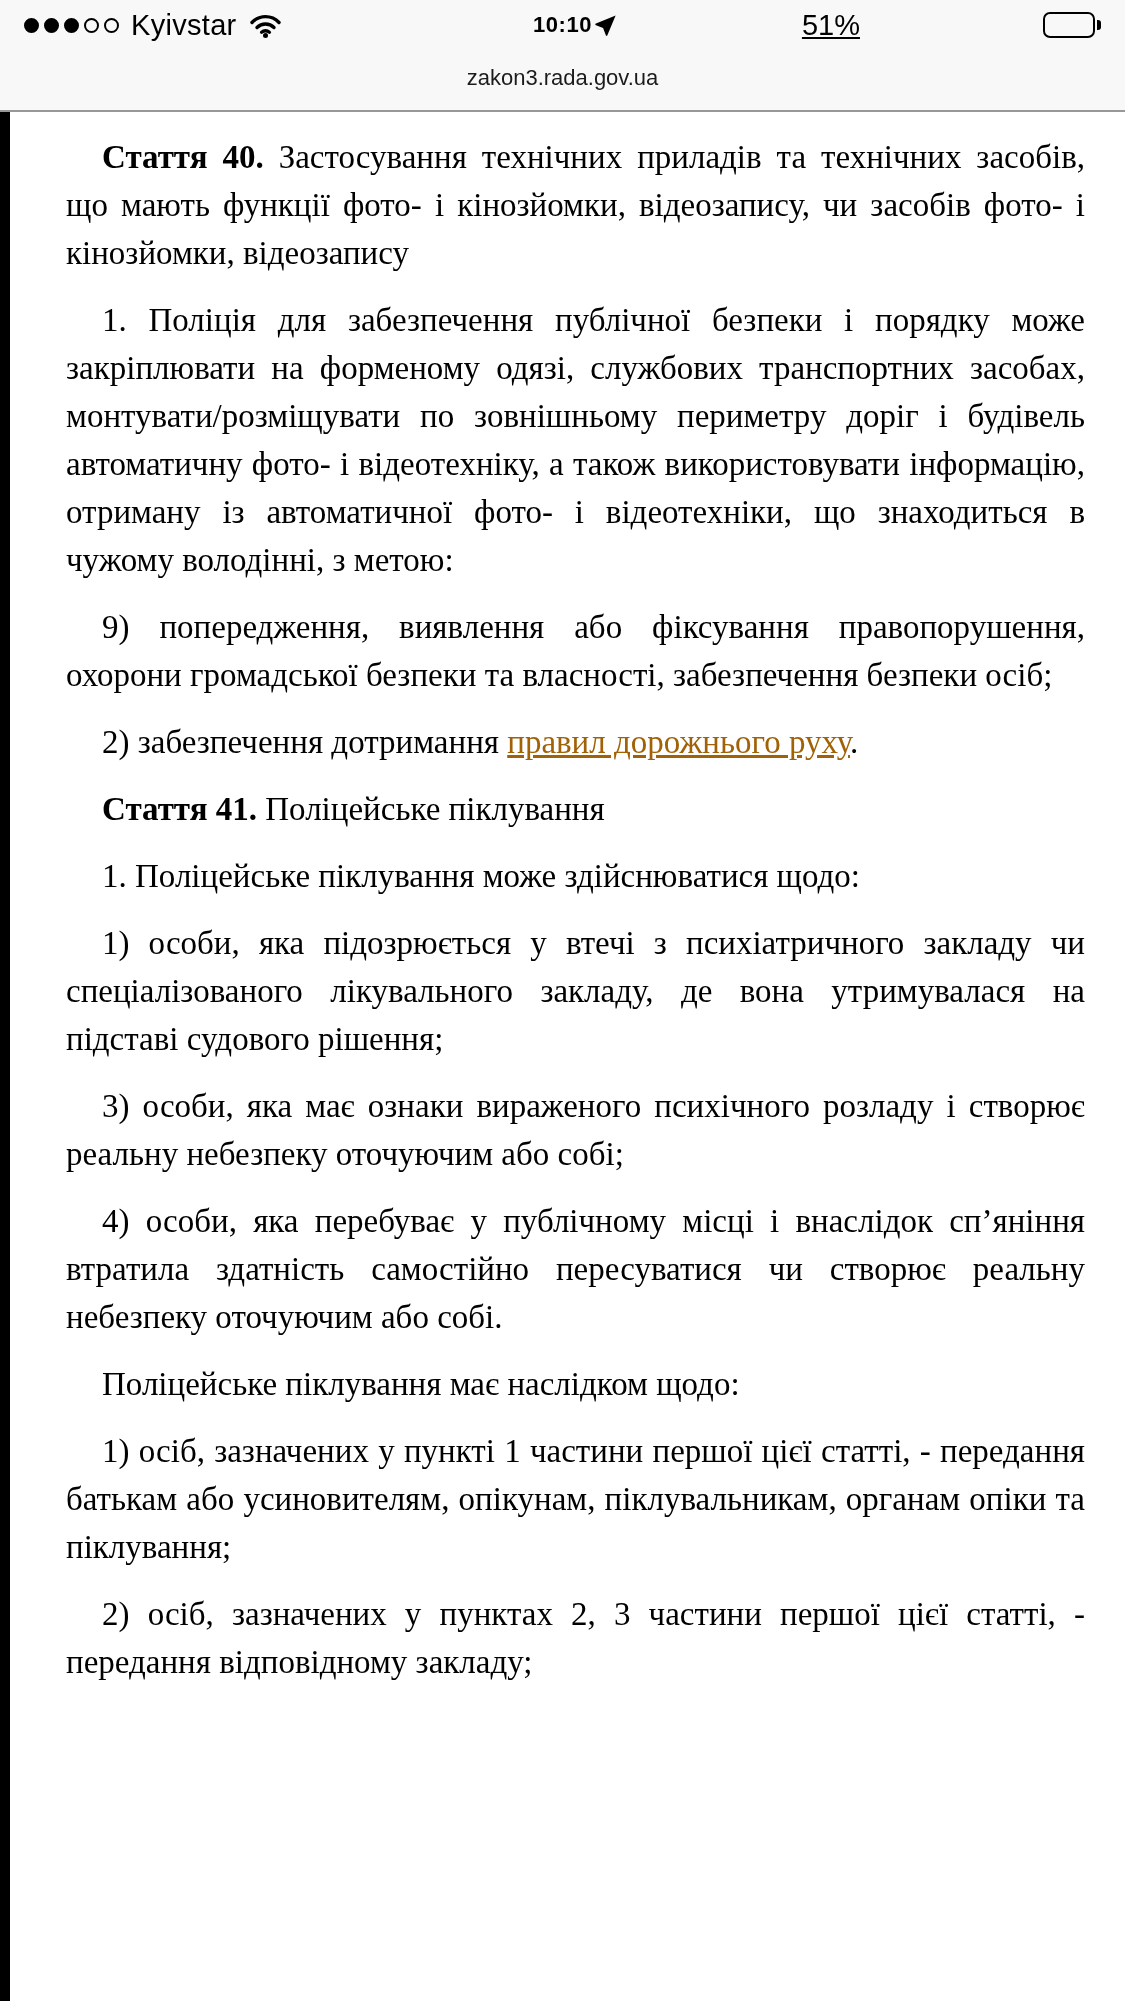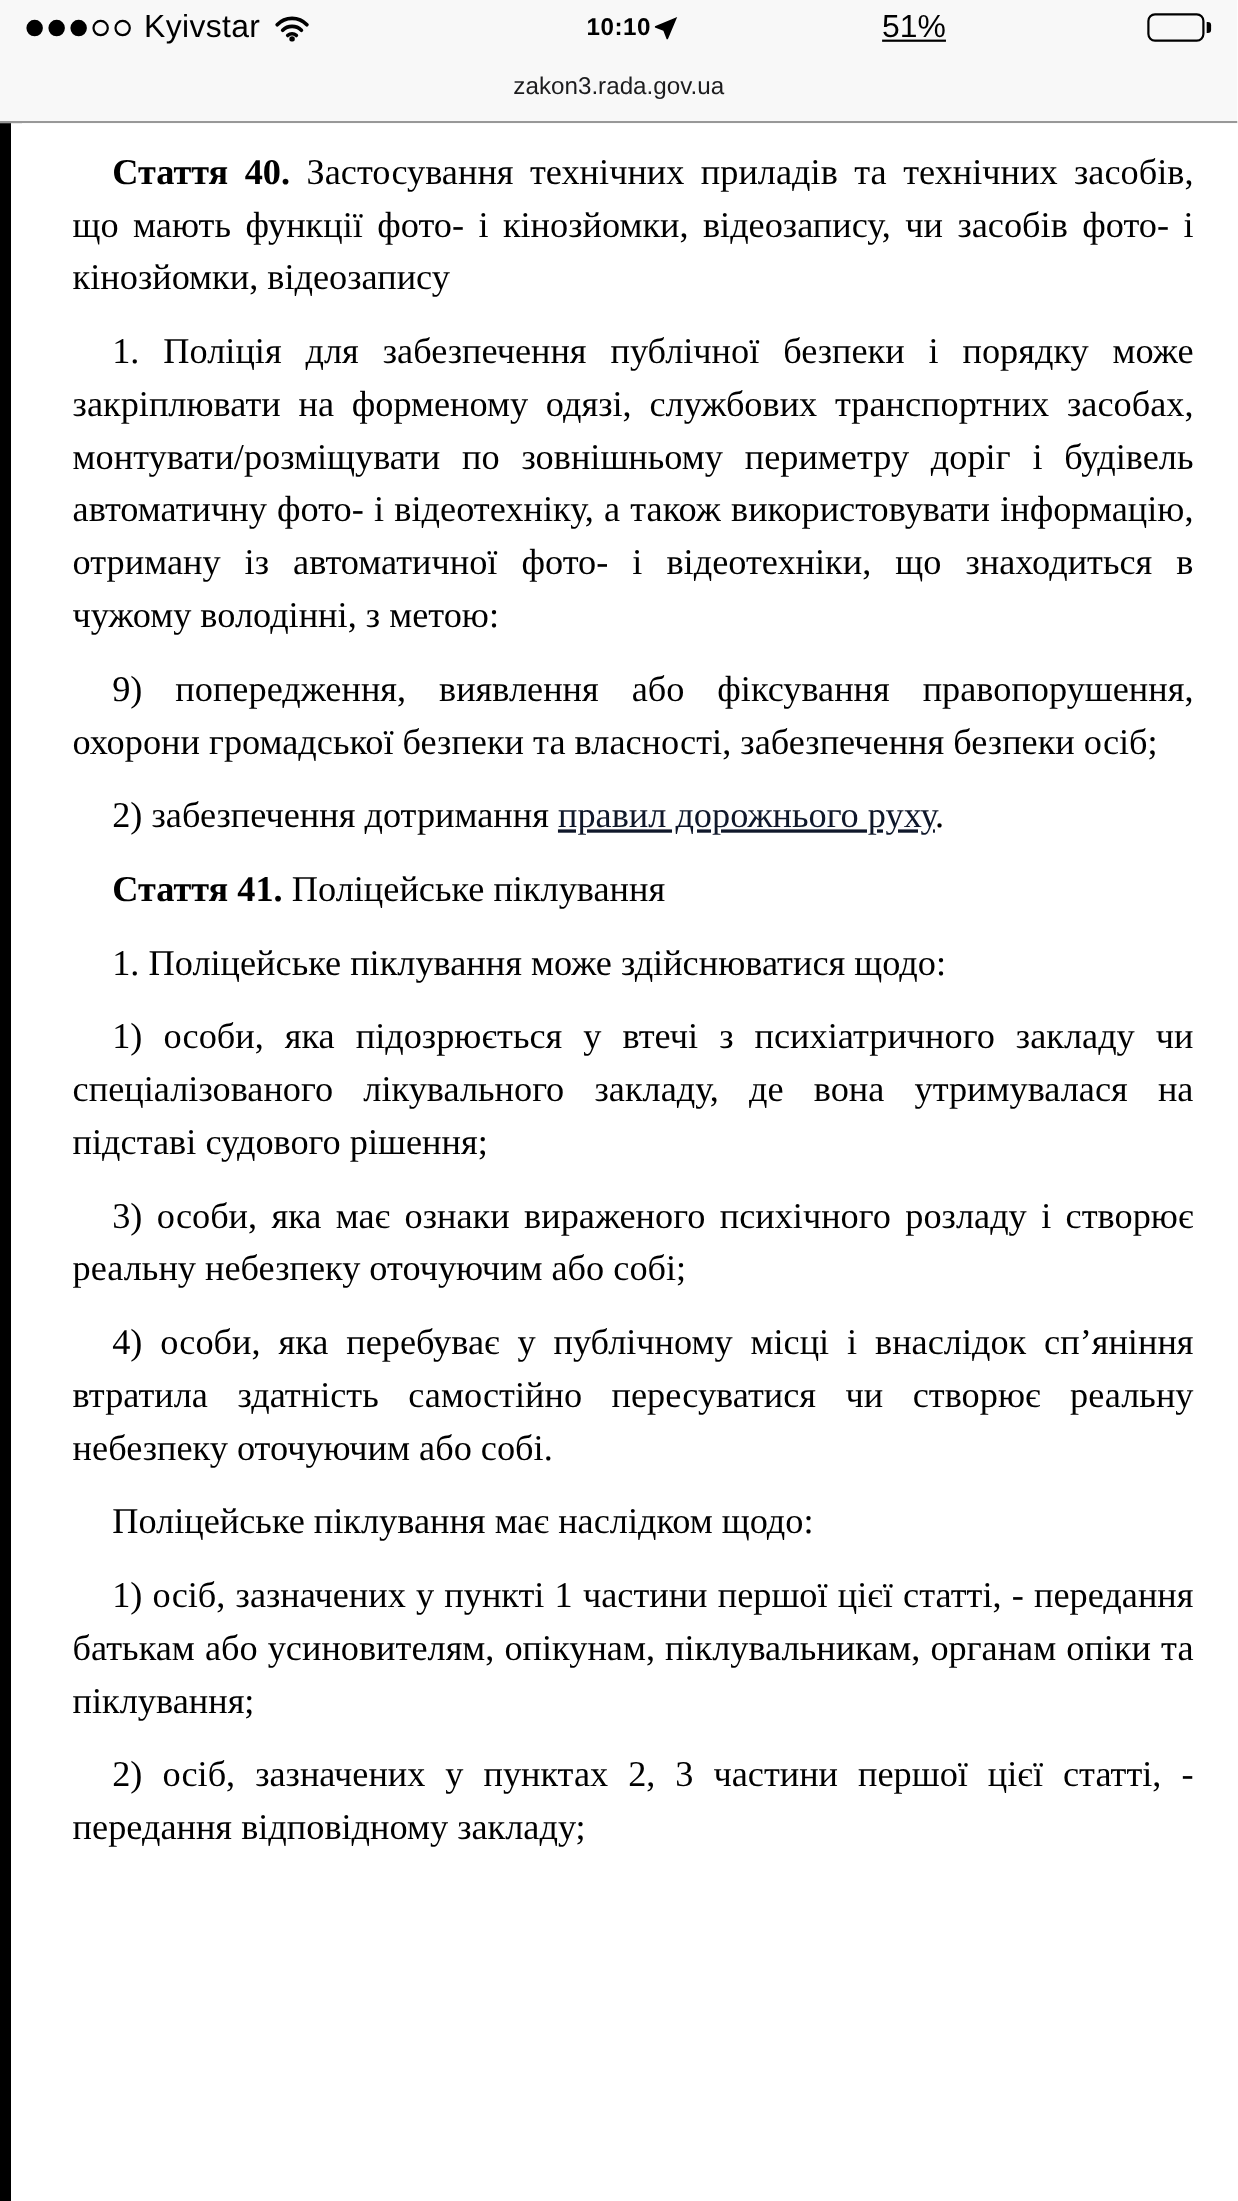--- a/index.html
+++ b/index.html
@@ -40,21 +40,21 @@
   main{
     position:absolute;left:0;right:0;top:112px;bottom:0;overflow:hidden;
     background:#fff;
     font-family:"Liberation Serif","DejaVu Serif",serif;
     font-size:33px;line-height:48px;color:#000;
     padding:2px 40px 0 46px;
     text-align:justify;
     margin-left:20px;
   }
   main p{margin:19px 0;text-indent:36px;}
-  main a{color:#0f172a;text-decoration:underline;}
+  main a{color:#a16207;text-decoration:underline;}
   svg{display:block;}
 </style>
 </head>
 <body>
 
 <header class="chrome">
   <div class="status-row">
     <div class="status-left">
       <span class="dots">
           <span class="dot filled"></span>

